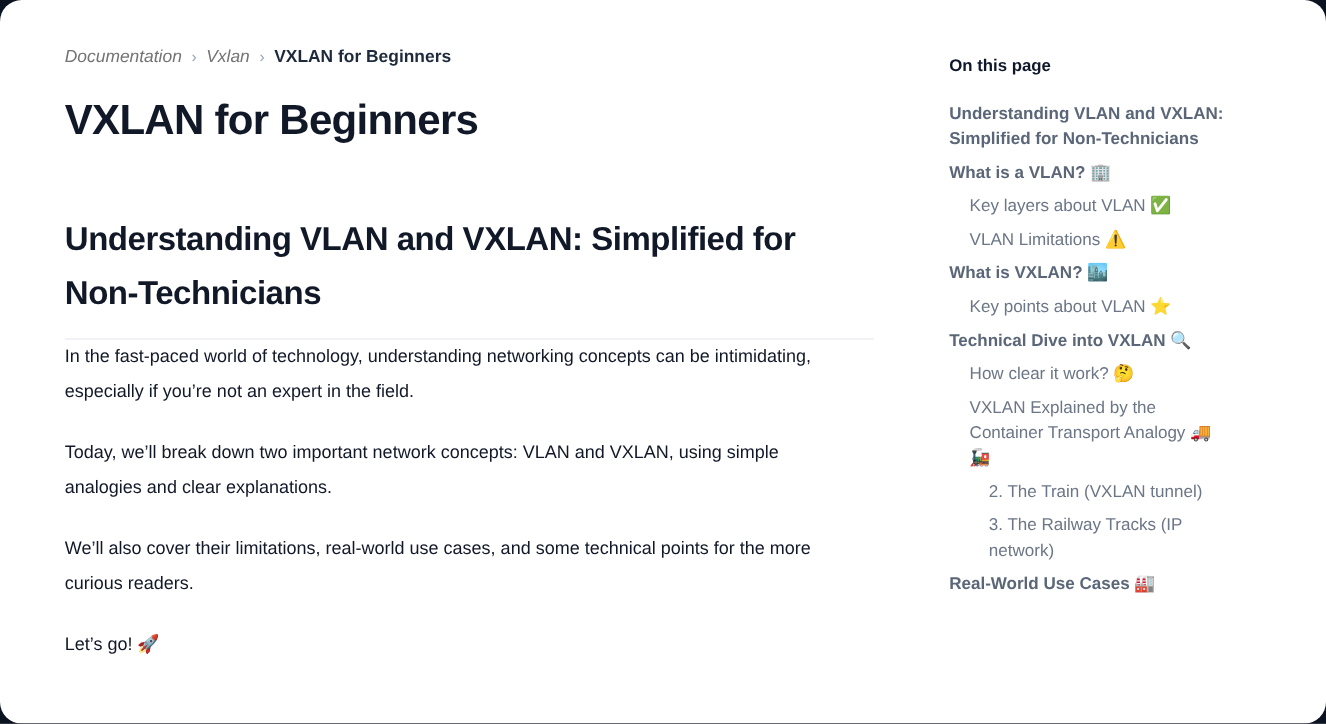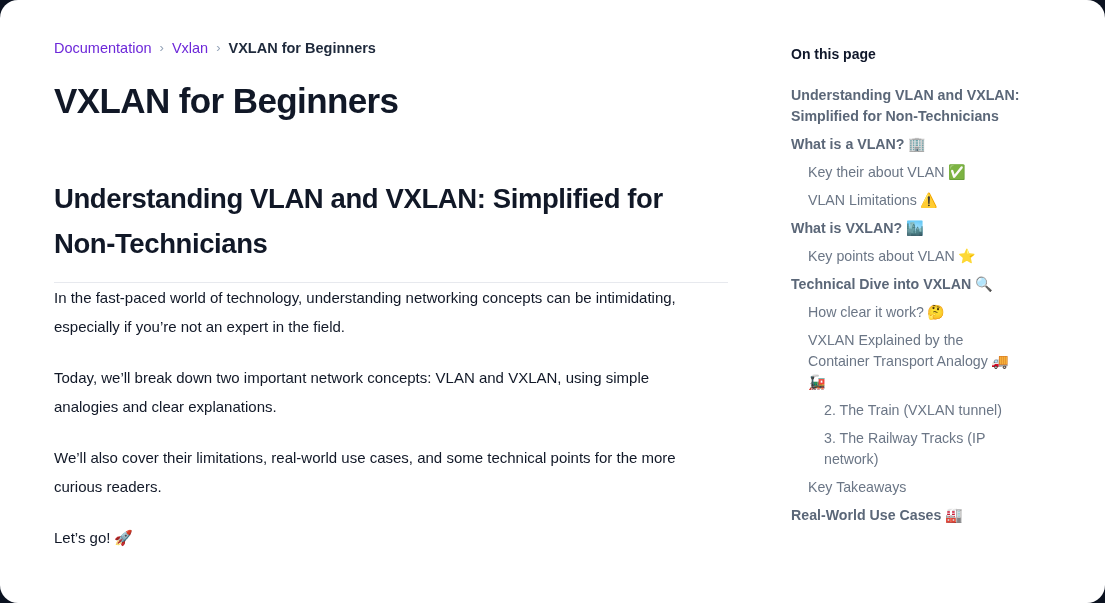--- a/index.html
+++ b/index.html
@@ -30,21 +30,21 @@
   }
 
   .breadcrumb {
     display: flex;
     align-items: center;
     font-size: 14.5px;
     line-height: 20px;
     color: #64748b;
     white-space: nowrap;
   }
-  .crumb-link { color: #6d28d9; text-decoration: none; }
+  .crumb-link { color: #737373; text-decoration: none; font-style: italic; }
   .crumb-current { color: #1e293b; font-weight: 700; }
   .crumb-sep {
     color: #94a3b8;
     margin: 0 8px;
     font-size: 13px;
     display: inline-block;
     transform: translateY(-0.5px);
   }
 
   .page-title {
@@ -150,21 +150,21 @@
   <aside id="toc">
     <div class="toc-title">On this page</div>
     <ul class="toc-list" id="toc-list">
         <li class="toc-item lvl-1">
           <a class="toc-link" href="#">Understanding VLAN and VXLAN: Simplified for Non-Technicians</a>
         </li>
         <li class="toc-item lvl-1">
           <a class="toc-link" href="#">What is a VLAN? 🏢</a>
         </li>
         <li class="toc-item lvl-2">
-          <a class="toc-link" href="#">Key their about VLAN ✅</a>
+          <a class="toc-link" href="#">Key layers about VLAN ✅</a>
         </li>
         <li class="toc-item lvl-2">
           <a class="toc-link" href="#">VLAN Limitations ⚠️</a>
         </li>
         <li class="toc-item lvl-1">
           <a class="toc-link" href="#">What is VXLAN? 🏙️</a>
         </li>
         <li class="toc-item lvl-2">
           <a class="toc-link" href="#">Key points about VLAN ⭐</a>
         </li>
@@ -176,22 +176,19 @@
         </li>
         <li class="toc-item lvl-2">
           <a class="toc-link" href="#">VXLAN Explained by the Container Transport Analogy 🚚 🚂</a>
         </li>
         <li class="toc-item lvl-3">
           <a class="toc-link" href="#">2. The Train (VXLAN tunnel)</a>
         </li>
         <li class="toc-item lvl-3">
           <a class="toc-link" href="#">3. The Railway Tracks (IP network)</a>
         </li>
-        <li class="toc-item lvl-2">
-          <a class="toc-link" href="#">Key Takeaways</a>
-        </li>
         <li class="toc-item lvl-1">
           <a class="toc-link" href="#">Real-World Use Cases 🏭</a>
         </li>
       </ul>
   </aside>
 
 </div>
 
 </body></html>

